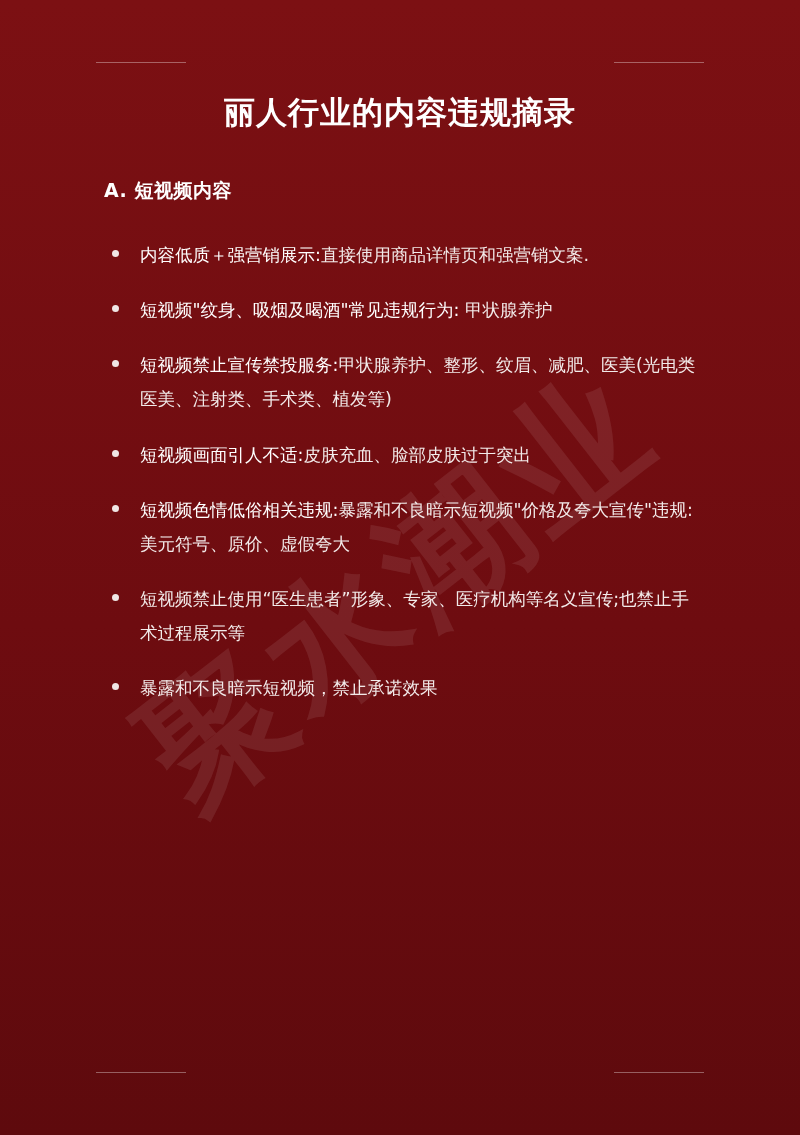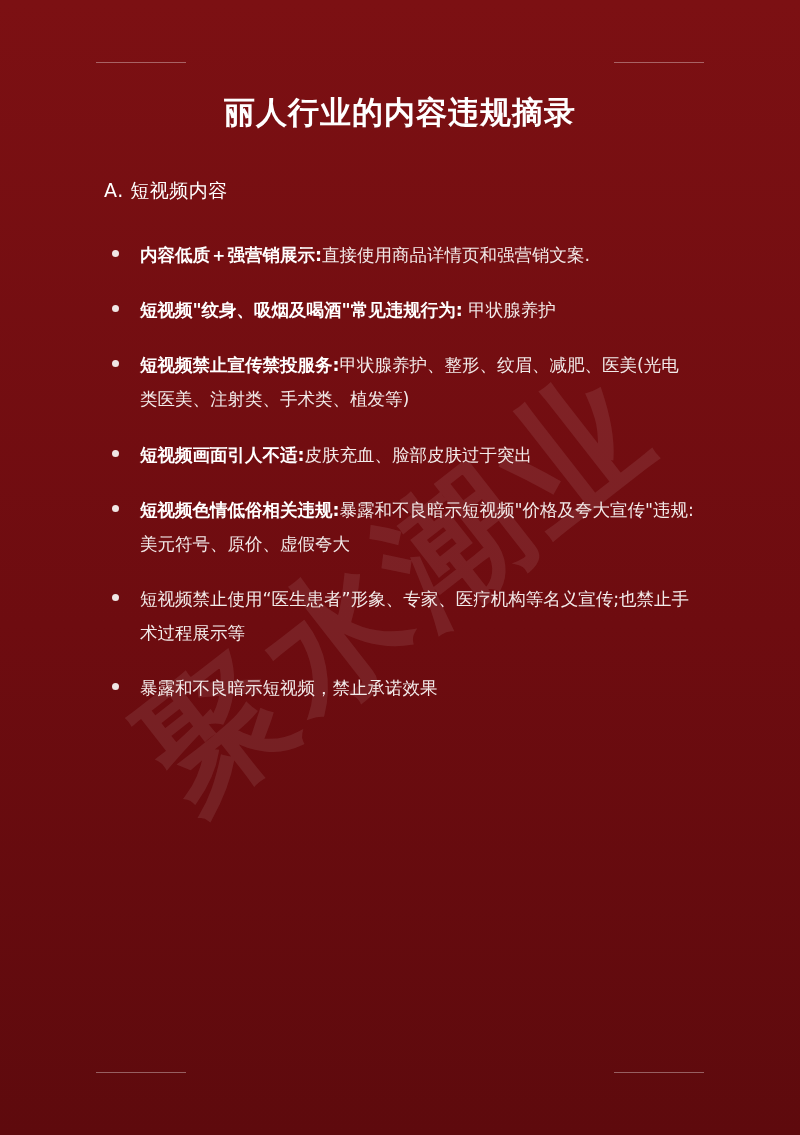--- a/index.html
+++ b/index.html
@@ -57,21 +57,21 @@
     font-size: 31px;
     font-weight: 700;
     letter-spacing: 1px;
     margin: 0 0 44px 0;
     font-family: "DejaVu Sans", sans-serif;
   }
 
   .section-heading {
     color: #ffffff;
     font-size: 19px;
-    font-weight: 400;
+    font-weight: 700;
     margin: 0 0 34px 0;
     letter-spacing: 0.5px;
     font-family: "DejaVu Sans", sans-serif;
   }
 
   ul.bullets {
     list-style: none;
     margin: 0;
     padding: 0;
   }
@@ -87,21 +87,21 @@
   ul.bullets li .dot {
     position: absolute;
     left: 8px;
     top: 12px;
     width: 7px;
     height: 7px;
     border-radius: 50%;
     background: #f0e6e5;
   }
   .lead {
-    font-weight: 700;
+    font-weight: 400;
     color: #ffffff;
   }
   .rest {
     font-weight: 400;
     color: #f2eae9;
   }
 </style>
 </head>
 <body>
 

